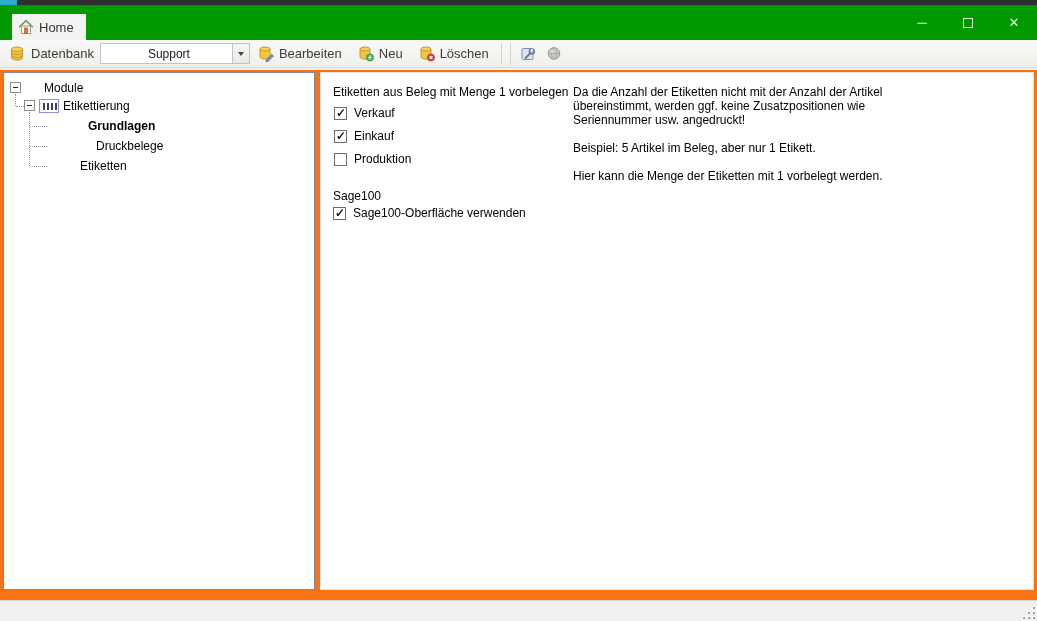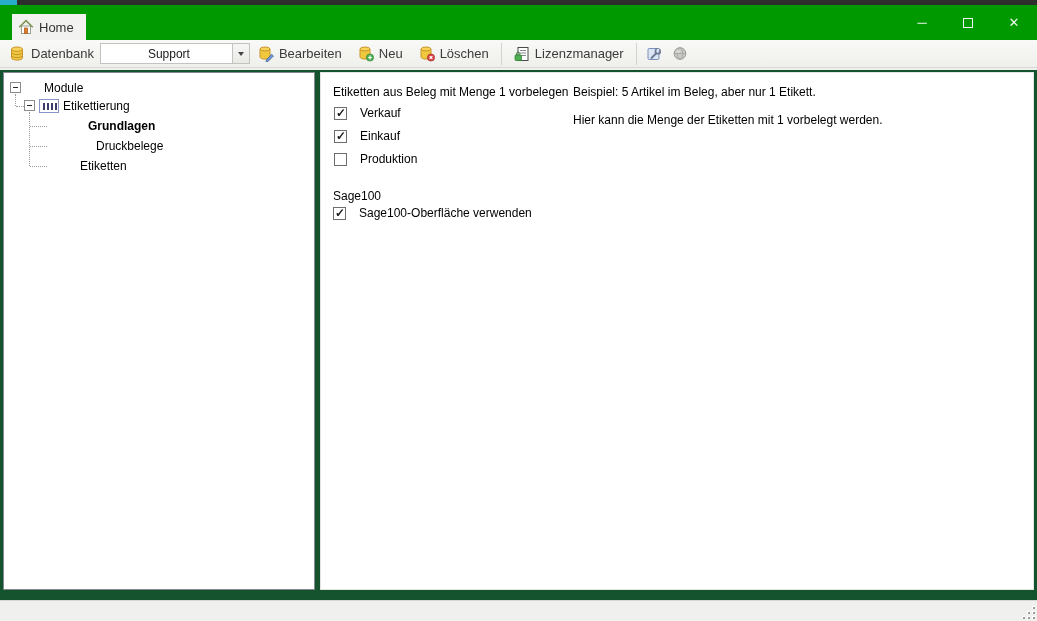--- a/index.html
+++ b/index.html
@@ -33,21 +33,21 @@
                display:flex; align-items:center; justify-content:center; }
   .arrow-down { width:0; height:0; border-left:3.5px solid transparent; border-right:3.5px solid transparent;
                 border-top:4px solid #444; }
   .tb-btn { display:flex; align-items:center; gap:5px; padding:0 8px; height:24px; cursor:default; }
   .tb-btn:first-of-type { margin-left:10px; }
   .tb-iconbtn { width:26px; height:24px; display:flex; align-items:center; justify-content:center; }
   .tb-sep { width:1px; height:22px; background:#d2d2cf; margin:0 4px; }
   .icon16 { width:16px; height:16px; display:block; }
 
   
-  .client { position:absolute; top:70px; bottom:21px; left:0; right:0; background:#14532d;text-decoration:underline; }
+  .client { position:absolute; top:70px; bottom:21px; left:0; right:0; background:#f97316;text-decoration:underline; }
   .tree-panel { position:absolute; left:3px; top:2px; width:312px; height:518px;
                 background:#fff; border:1px solid #828790; }
   .main-panel { position:absolute; left:320px; top:2px; right:3px; height:518px;
                 background:#fff; border:1px solid #e4e4e1; }
 
   
   .tree { position:relative; width:100%; height:100%; font-size:12px; color:#000; }
   .expander { position:absolute; width:11px; height:11px; border:1px solid #8c8c8c; background:#fff; }
   .expander::before { content:""; position:absolute; left:2px; top:4px; width:5px; height:1px; background:#2b2b2b; }
   .tree-label { position:absolute; line-height:14px; white-space:nowrap; }
@@ -55,21 +55,21 @@
   .dotline-h { position:absolute; height:1px; border-top:1px dotted #9a9a9a; }
   .barcode { position:absolute; width:20px; height:14px; border:1px solid #8a94c8; background:#fff; }
   .barcode span { position:absolute; top:3px; width:2px; height:7px; background:#3d3d6b; }
   .barcode span:nth-child(1){left:3px;} .barcode span:nth-child(2){left:7px;}
   .barcode span:nth-child(3){left:11px;} .barcode span:nth-child(4){left:15px;}
   .bold { font-weight:bold; }
 
   
   .content { position:relative; width:100%; height:100%; font-size:12px; color:#000; }
   .grp-label { position:absolute; line-height:14px; white-space:nowrap; }
-  .cb-row { position:absolute; display:flex; align-items:center; gap:13px; }
+  .cb-row { position:absolute; display:flex; align-items:center; gap:7px; }
   .checkbox { width:13px; height:13px; border:1px solid #6e6e6e; background:#fff; position:relative; flex:none; }
   .checkbox.checked::after { content:"✓"; position:absolute; left:1px; top:-2px;
                              font-size:12px; font-weight:bold; color:#1a1a1a; }
   .help { position:absolute; left:252px; top:12px; width:345px; line-height:14px; }
   .help p { margin:0 0 14px 0; }
 
   
   .statusbar { position:absolute; left:0; right:0; bottom:0; height:21px;
                background:#f0f0ee; border-top:1px solid #d6d6d3; }
   .grip { position:absolute; right:2px; bottom:2px; width:12px; height:12px; }
@@ -148,29 +148,20 @@
         <path d="M2 3 v8 c0 1.2 2.3 2.1 5 2.1 s5-.9 5-2.1 V3" fill="#f0c83e" stroke="#c8952b"></path>
         <ellipse cx="7" cy="3" rx="5" ry="2" fill="#f7d358" stroke="#c8952b"></ellipse>
         <circle cx="12" cy="11.5" r="3.6" fill="#d84343" stroke="#9c2626" stroke-width="0.6"></circle>
         <path d="M10.6 10.1 l2.8 2.8 M13.4 10.1 l-2.8 2.8" stroke="#fff" stroke-width="1.2"></path>
       </svg>
       <span>Löschen</span>
     </div>
 
     <div class="tb-sep"></div>
 
-    <div class="tb-btn">
-      <svg class="icon16" viewBox="0 0 16 16">
-        <rect x="4" y="1.5" width="10" height="13" fill="#fff" stroke="#4a4a4a"></rect>
-        <path d="M6 4.5 h6 M6 7 h6 M6 9.5 h6" stroke="#8a8a8a" stroke-width="1"></path>
-        <rect x="1" y="9" width="6.5" height="5.5" rx="0.8" fill="#4caf50" stroke="#2e7d32" stroke-width="0.7"></rect>
-        <path d="M2.6 9 v-1.3 a1.6 1.6 0 0 1 3.2 0 V9" fill="none" stroke="#2e7d32" stroke-width="1"></path>
-      </svg>
-      <span>Lizenzmanager</span>
-    </div>
 
     <div class="tb-sep"></div>
 
     <div class="tb-iconbtn">
       <svg class="icon16" viewBox="0 0 16 16">
         <rect x="2" y="2.5" width="11" height="11" rx="1.2" fill="#dbe6f5" stroke="#7c8eb8"></rect>
         <path d="M5 12.5 L11 6.5" stroke="#6b7894" stroke-width="1.8"></path>
         <circle cx="11.8" cy="5.4" r="2.4" fill="none" stroke="#6b7894" stroke-width="1.6"></circle>
         <rect x="10.8" y="3" width="2.4" height="2.2" fill="#dbe6f5"></rect>
       </svg>
@@ -232,20 +223,21 @@
           <span>Produktion</span>
         </div>
 
         <div class="grp-label" style="left:12px; top:116px;">Sage100</div>
         <div class="cb-row" style="left:12px; top:133px;">
           <span class="checkbox checked"></span>
           <span>Sage100-Oberfläche verwenden</span>
         </div>
 
         <div class="help">
+          <p>Da die Anzahl der Etiketten nicht mit der Anzahl der Artikel übereinstimmt, werden ggf. keine Zusatzpositionen wie Seriennummer usw. angedruckt!</p>
           <p>Beispiel: 5 Artikel im Beleg, aber nur 1 Etikett.</p>
           <p>Hier kann die Menge der Etiketten mit 1 vorbelegt werden.</p>
         </div>
       </div>
     </div>
 
   </div>
 
   <div class="statusbar">
     <div class="grip">

